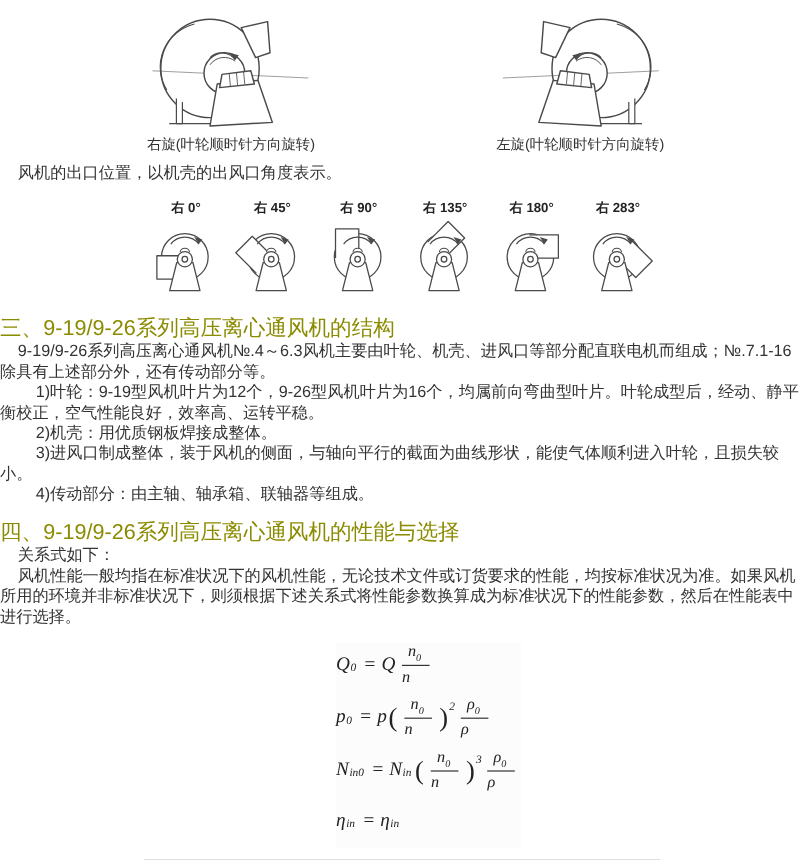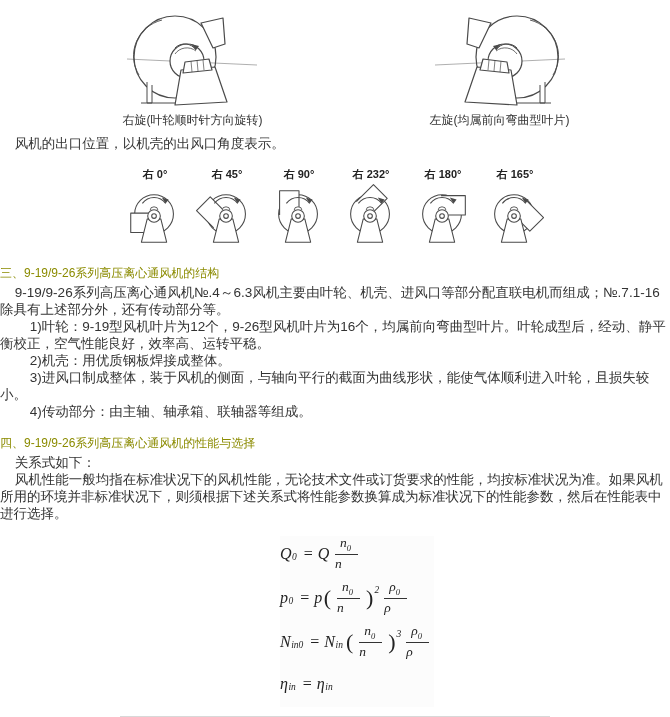--- a/index.html
+++ b/index.html
@@ -2,34 +2,34 @@
 <html><head>
 <meta charset="utf-8">
 <style>
   html,body{margin:0;padding:0;background:#fff;}
   .page{
     position:relative;width:670px;height:717px;overflow:hidden;background:#fff;
     font-family:"Liberation Sans","DejaVu Sans",sans-serif;
     color:#333;font-size:13.5px;line-height:17px;
   }
   
-  .fans-row{display:flex;justify-content:space-between;padding:10px 48px 0 70px;text-align:center;}
+  .fans-row{display:flex;justify-content:space-between;padding:10px 64px 0 70px;text-align:center;}
   .fan-fig{width:245px;display:flex;flex-direction:column;align-items:center;margin:0;}
   .fan-fig figcaption{font-size:12px;color:#333;margin-top:2px;white-space:nowrap;}
   
   p.para{margin:0;}
   .indent1{text-indent:1.1em;}
   .indent2{text-indent:2.2em;}
   .intro{margin-top:6px;}
   
   .angle-strip{display:flex;justify-content:center;gap:6px;margin:14px 0 6px 0;}
   .angle-item{width:66px;display:flex;flex-direction:column;align-items:center;}
   .angle-label{font-size:11px;font-weight:bold;color:#222;margin-bottom:1px;white-space:nowrap;}
   
-  .sec-heading{margin:15px 0 2px 0;font-size:12px;font-weight:normal;color:#8b8b00;}
+  .sec-heading{margin:15px 0 2px 0;font-size:18px;font-weight:normal;color:#8b8b00;}
   
   .formulas{margin:14px 0 0 280px;background:#fcfcfc;display:inline-block;
     font-family:"Liberation Serif","DejaVu Serif",serif;font-style:italic;color:#222;}
   .formula{display:flex;align-items:center;font-size:16px;margin-bottom:9px;min-height:30px;}
   .formula .sym{letter-spacing:.5px;}
   .formula sub{font-size:9.5px;font-style:italic;transform:translateY(4px);margin-right:2px;}
   .formula sup{font-size:9.5px;transform:translateY(-7px);}
   .formula .eq{margin:0 5px;font-style:normal;}
   .frac{display:inline-flex;flex-direction:column;align-items:flex-start;font-size:13.5px;margin:0 5px;}
   .frac .num{border-bottom:1px solid #333;padding:0 5px 1px 5px;line-height:1.05;}
@@ -69,21 +69,21 @@
     <figure class="fan-fig">
       <svg width="135" height="100" viewBox="0 0 135 100">
         <use href="#bigfan"></use>
       </svg>
       <figcaption>右旋(叶轮顺时针方向旋转)</figcaption>
     </figure>
     <figure class="fan-fig">
       <svg width="135" height="100" viewBox="0 0 135 100">
         <use href="#bigfan" transform="translate(135,0) scale(-1,1)"></use>
       </svg>
-      <figcaption>左旋(均属前向弯曲型叶片)</figcaption>
+      <figcaption>左旋(叶轮顺时针方向旋转)</figcaption>
     </figure>
   </div>
 
   
   <div class="intro">
     <p class="para indent1">风机的出口位置，以机壳的出风口角度表示。</p>
   </div>
 
   
   <div class="angle-strip" id="angle-strip">
@@ -135,21 +135,21 @@
           <path d="M 45,20 l -4,-6 l 7,2 z" fill="#4a4a4a" stroke="none"></path>
           <path d="M 26,36 L 40,36 L 46,60 L 20,60 Z" fill="#ffffff"></path>
           <path d="M 29,27 a 4,3.5 0 0 1 8,0" fill="#ffffff" stroke-width="0.9"></path>
           <circle cx="33" cy="33" r="6.5" fill="#ffffff"></circle>
           <circle cx="33" cy="33" r="2.4" fill="#ffffff"></circle>
         </g>
       </svg>
     </div>
 
     <div class="angle-item">
-      <div class="angle-label">右 232°</div>
+      <div class="angle-label">右 135°</div>
       <svg width="66" height="66" viewBox="0 0 68 68">
         <g stroke="#4a4a4a" fill="none" stroke-width="1.1" stroke-linejoin="round">
           <circle cx="33" cy="31" r="20"></circle>
           <g transform="rotate(45 33 31)">
             <path d="M 14,32 L 14,7 L 34,7 L 34,32" fill="#ffffff"></path>
           </g>
           <path d="M 21,20 A 15,15 0 0 1 45,20"></path>
           <path d="M 45,20 l -4,-6 l 7,2 z" fill="#4a4a4a" stroke="none"></path>
           <path d="M 26,36 L 40,36 L 46,60 L 20,60 Z" fill="#ffffff"></path>
           <path d="M 29,27 a 4,3.5 0 0 1 8,0" fill="#ffffff" stroke-width="0.9"></path>
@@ -171,21 +171,21 @@
           <path d="M 45,20 l -4,-6 l 7,2 z" fill="#4a4a4a" stroke="none"></path>
           <path d="M 26,36 L 40,36 L 46,60 L 20,60 Z" fill="#ffffff"></path>
           <path d="M 29,27 a 4,3.5 0 0 1 8,0" fill="#ffffff" stroke-width="0.9"></path>
           <circle cx="33" cy="33" r="6.5" fill="#ffffff"></circle>
           <circle cx="33" cy="33" r="2.4" fill="#ffffff"></circle>
         </g>
       </svg>
     </div>
 
     <div class="angle-item">
-      <div class="angle-label">右 165°</div>
+      <div class="angle-label">右 283°</div>
       <svg width="66" height="66" viewBox="0 0 68 68">
         <g stroke="#4a4a4a" fill="none" stroke-width="1.1" stroke-linejoin="round">
           <circle cx="33" cy="31" r="20"></circle>
           <g transform="rotate(135 33 31)">
             <path d="M 14,32 L 14,7 L 34,7 L 34,32" fill="#ffffff"></path>
           </g>
           <path d="M 21,20 A 15,15 0 0 1 45,20"></path>
           <path d="M 45,20 l -4,-6 l 7,2 z" fill="#4a4a4a" stroke="none"></path>
           <path d="M 26,36 L 40,36 L 46,60 L 20,60 Z" fill="#ffffff"></path>
           <path d="M 29,27 a 4,3.5 0 0 1 8,0" fill="#ffffff" stroke-width="0.9"></path>

